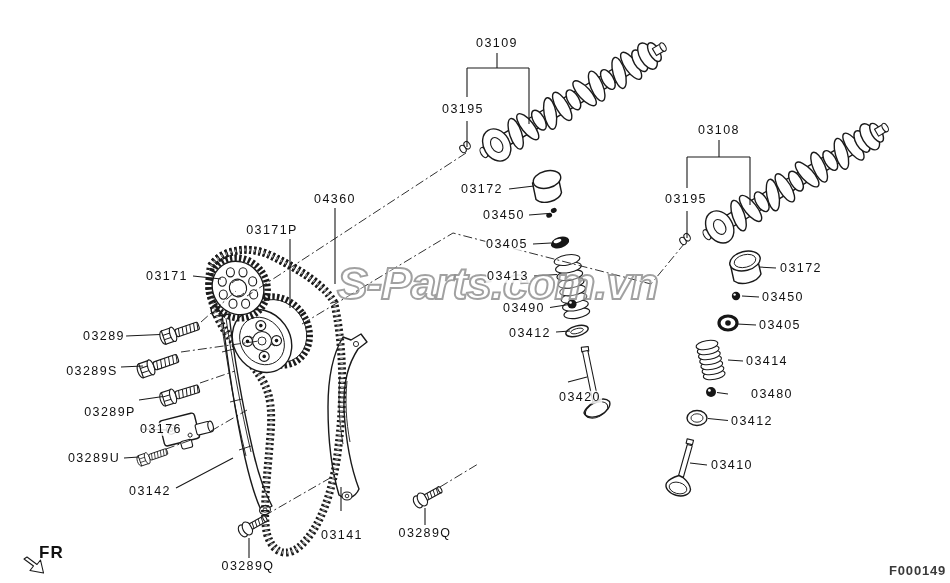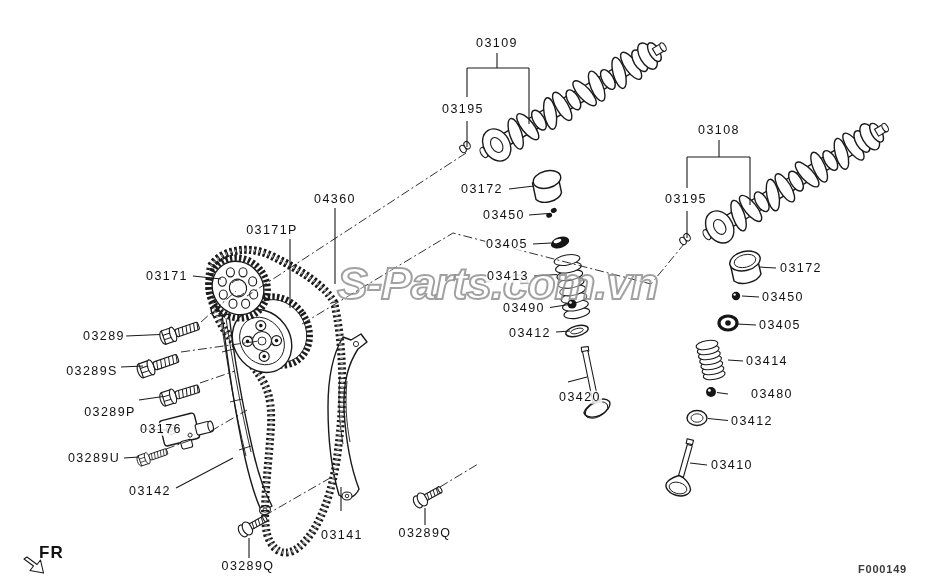--- a/index.html
+++ b/index.html
@@ -22,21 +22,21 @@
     transform:scaleY(0.95);transform-origin:left top;white-space:nowrap;
     color:rgba(255,255,255,0.35);-webkit-text-stroke:2px rgba(145,145,145,0.85);
     pointer-events:none;}
   #label-layer{position:absolute;left:0;top:0;width:100%;height:100%;z-index:3;}
   .part-label{position:absolute;transform:translate(-50%,-50%);
     font-size:12.5px;font-weight:normal;letter-spacing:1.4px;color:#111;
     background:rgba(255,255,255,0.82);padding:0 1px;white-space:nowrap;line-height:1;}
   #fr-indicator{position:absolute;left:29px;top:543px;z-index:3;
     font-size:17px;font-weight:bold;letter-spacing:1px;color:#111;margin-left:10px;}
   #figure-code{position:absolute;left:858px;top:563px;width:88px;z-index:3;
-    font-size:11px;font-weight:bold;letter-spacing:0.8px;color:#3a3a3a;}
+    text-align:right;font-size:13px;font-weight:bold;letter-spacing:0.8px;color:#3a3a3a;}
 </style>
 </head>
 <body>
 
 <div id="stage">
 
 <svg id="artwork" width="950" height="583" viewBox="0 0 950 583">
   <defs>
     <g id="camshaft">
       <rect x="8" y="-6.5" width="172" height="13" class="p"></rect>

